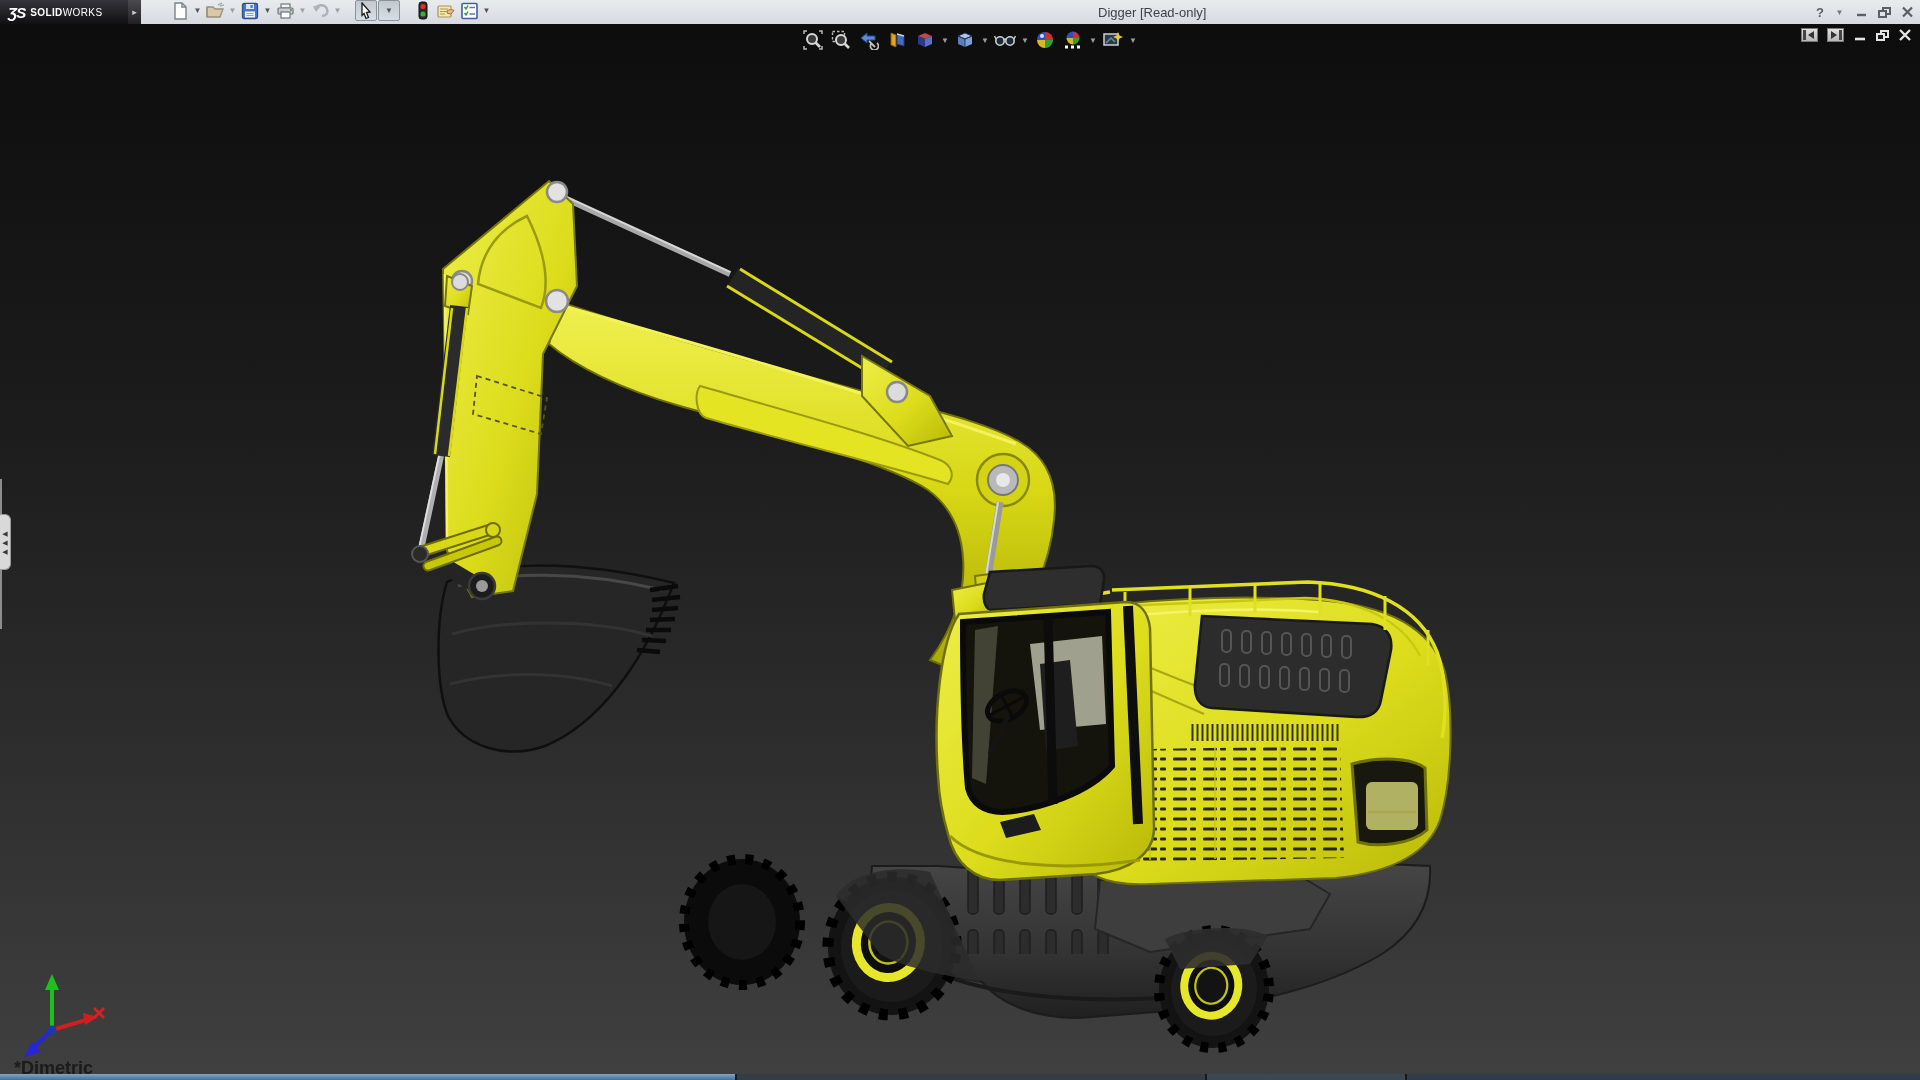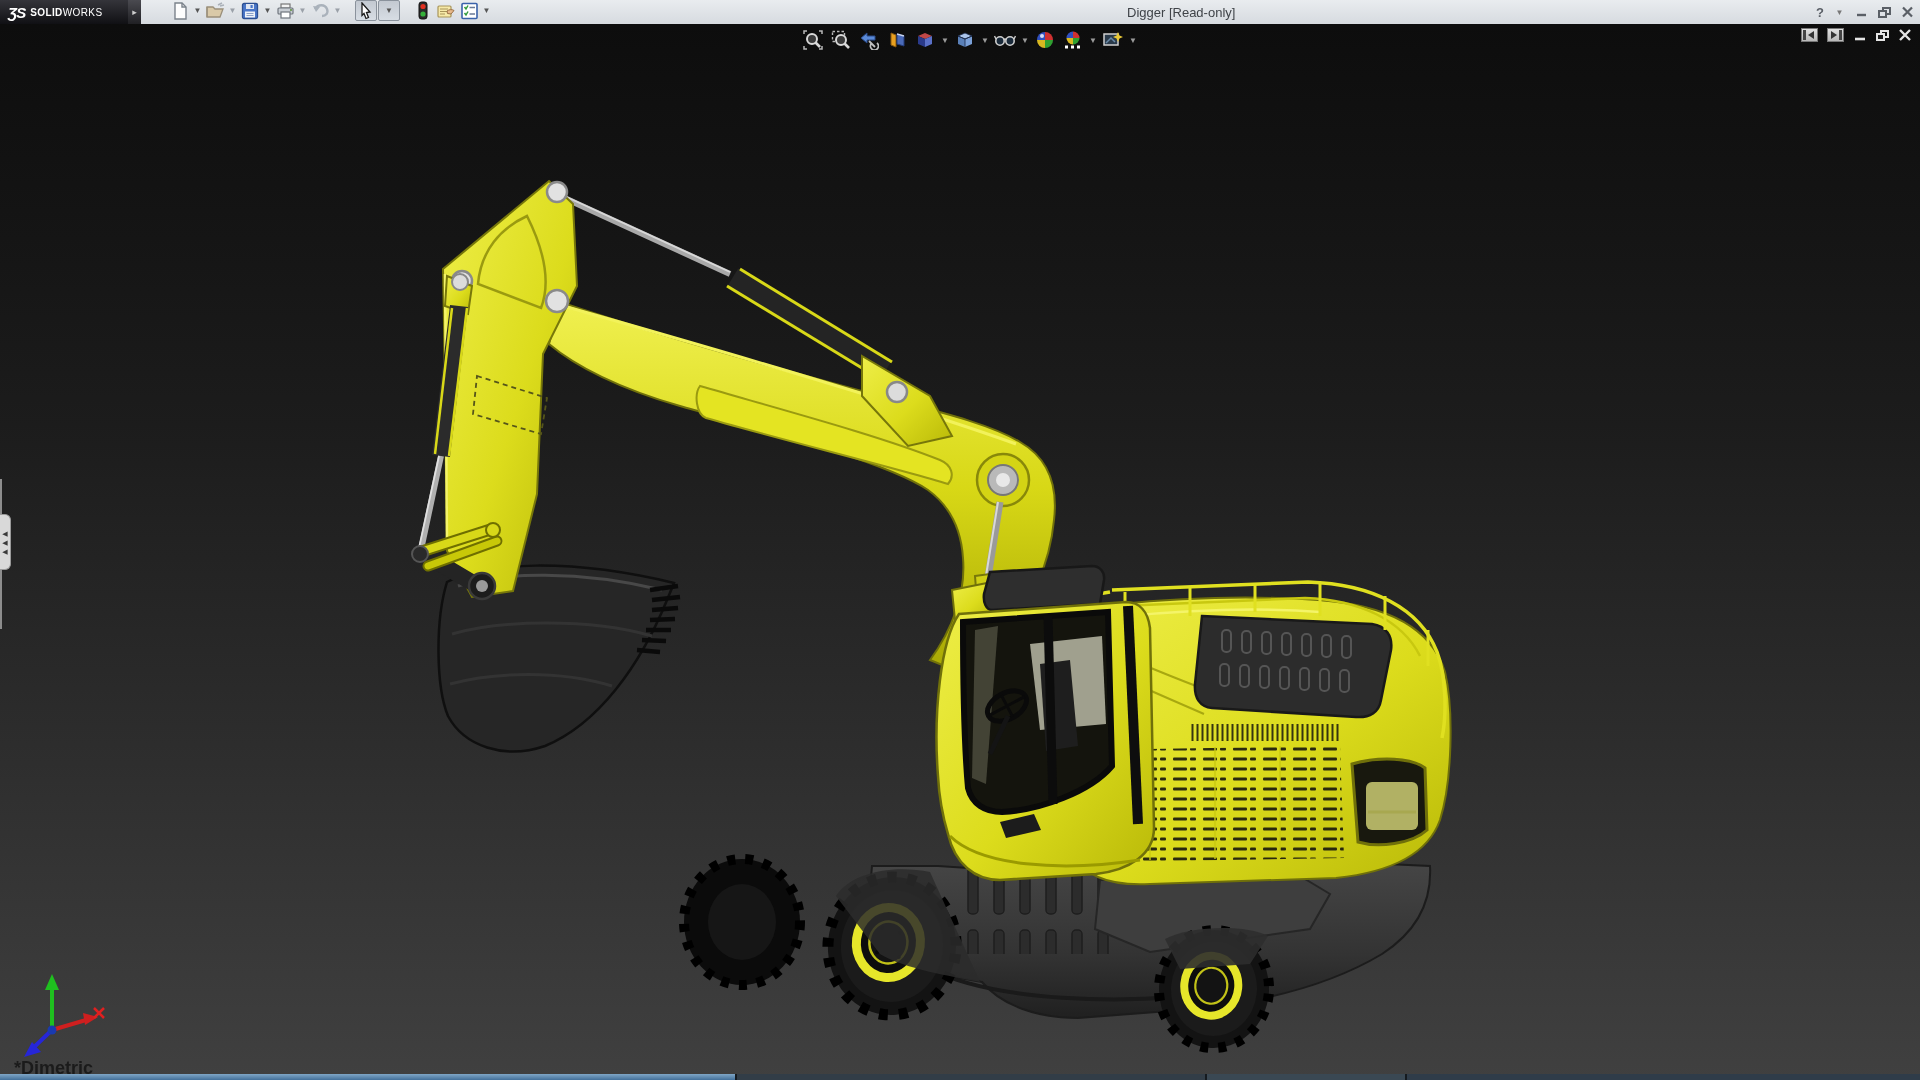--- a/index.html
+++ b/index.html
@@ -20,21 +20,21 @@
     color:#cfcfcf; font-size:9px; display:flex; align-items:center; justify-content:center; flex:0 0 auto; }
   .tb-icons { display:flex; align-items:center; margin-left:28px; gap:1px; }
   .tb-btn { height:21px; min-width:22px; display:flex; align-items:center; justify-content:center;
     border:1px solid transparent; border-radius:2px; }
   .tb-btn.pressed { background:linear-gradient(#c3c9d1,#d7dde4); border:1px solid #8a929c; }
   .tb-caret { width:11px; height:21px; display:flex; align-items:center; justify-content:center;
     color:#555; font-size:8px; }
   .tb-caret.dim { color:#9aa0a8; }
   .tb-gap { width:10px; }
   .doc-title { position:absolute; left:1098px; top:0; height:24px; display:flex; align-items:center;
-    color:#3f4348; font-size:13px;margin-left:29px; }
+    color:#3f4348; font-size:13px; }
   .title-ctrls { position:absolute; right:6px; top:0; height:24px; display:flex; align-items:center; gap:10px; }
   .title-ctrls .glyph { color:#5a5f66; font-size:13px; font-weight:bold; }
 
   
   .viewport { position:absolute; left:0; top:24px; width:1920px; height:1056px;
     background:linear-gradient(#0d0d0d 0%, #1c1c1c 38%, #2e2e2e 70%, #404040 100%); }
   .vp-svg { position:absolute; left:0; top:0; }
 
   
   .headsup { position:absolute; left:800px; top:4px; display:flex; align-items:center; gap:2px; }

